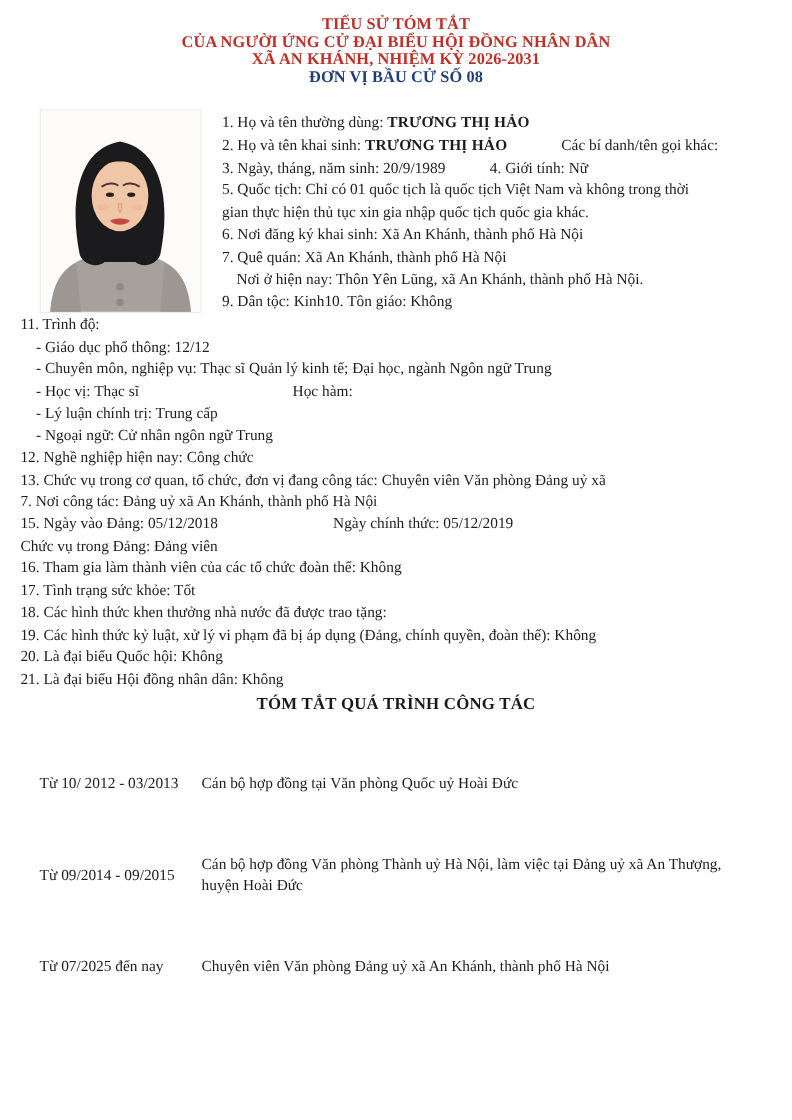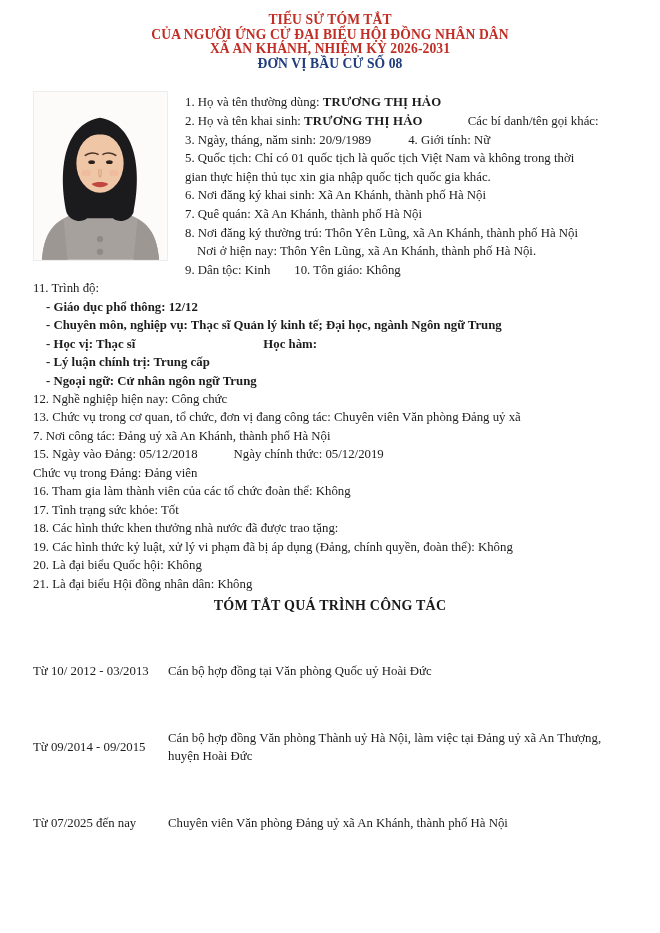--- a/index.html
+++ b/index.html
@@ -50,32 +50,32 @@
     font-size: 12.8px;
     line-height: 18.6px;
     padding-top: 2px;
   }
   .info-col p, .info-full p { margin: 0; white-space: nowrap; }
   .name-bold { font-weight: bold; letter-spacing: 0.2px; margin-top: 13px; }
 
   
   .gap-alias   { margin-left: 45px; }
   .gap-gender  { margin-left: 37px; }
-  .gap-relig   { margin-left: 24px; }
+  .gap-relig   { }
   .gap-hocham  { margin-left: 128px; }
-  .gap-ngaychinh { margin-left: 36px; }
+  .gap-ngaychinh { margin-left: 96px; }
   .indent-8    { padding-left: 12px; }
 
   
   .info-full {
-    padding: 0 22px 0 33px;
+    padding: 0 22px 0 17px;
     font-size: 12.8px;
     line-height: 18.45px;
   }
-  .info-full .sub { padding-left: 13px; font-weight: bold; }
+  .info-full .sub { padding-left: 13px; }
 
   
   .career-title {
     margin: 5px 0 11px;
     text-align: center;
     font-size: 14px;
     font-weight: bold;
     color: #1a1a1a;
     letter-spacing: 0.2px;
   }
@@ -145,21 +145,20 @@
     </div>
 
     <div class="info-col">
       <p><span>1. Họ và tên thường dùng: </span><span class="name-bold">TRƯƠNG THỊ HẢO</span></p>
       <p><span>2. Họ và tên khai sinh: </span><span class="name-bold">TRƯƠNG THỊ HẢO</span><span class="gap-alias">Các bí danh/tên gọi khác:</span></p>
       <p><span>3. Ngày, tháng, năm sinh: 20/9/1989</span><span class="gap-gender">4. Giới tính: Nữ</span></p>
       <p>5.  Quốc tịch: Chỉ có 01 quốc tịch là quốc tịch Việt Nam và không trong thời</p>
       <p>gian thực hiện thủ tục xin gia nhập quốc tịch quốc gia khác.</p>
       <p>6. Nơi đăng ký khai sinh: Xã An Khánh, thành phố Hà Nội</p>
       <p>7. Quê quán: Xã An Khánh, thành phố Hà Nội</p>
-      <p>8. Nơi đăng ký thường trú: Thôn Yên Lũng, xã An Khánh, thành phố Hà Nội</p>
       <p class="indent-8">Nơi ở hiện nay: Thôn Yên Lũng, xã An Khánh, thành phố Hà Nội.</p>
       <p><span>9. Dân tộc: Kinh</span><span class="gap-relig">10. Tôn giáo: Không</span></p>
     </div>
   </div>
 
   <div class="info-full">
     <p>11. Trình độ:</p>
     <p class="sub">- Giáo dục phổ thông: 12/12</p>
     <p class="sub">- Chuyên môn, nghiệp vụ: Thạc sĩ Quản lý kinh tế; Đại học, ngành Ngôn ngữ Trung</p>
     <p class="sub"><span>- Học vị: Thạc sĩ</span><span class="gap-hocham">Học hàm:</span></p>

